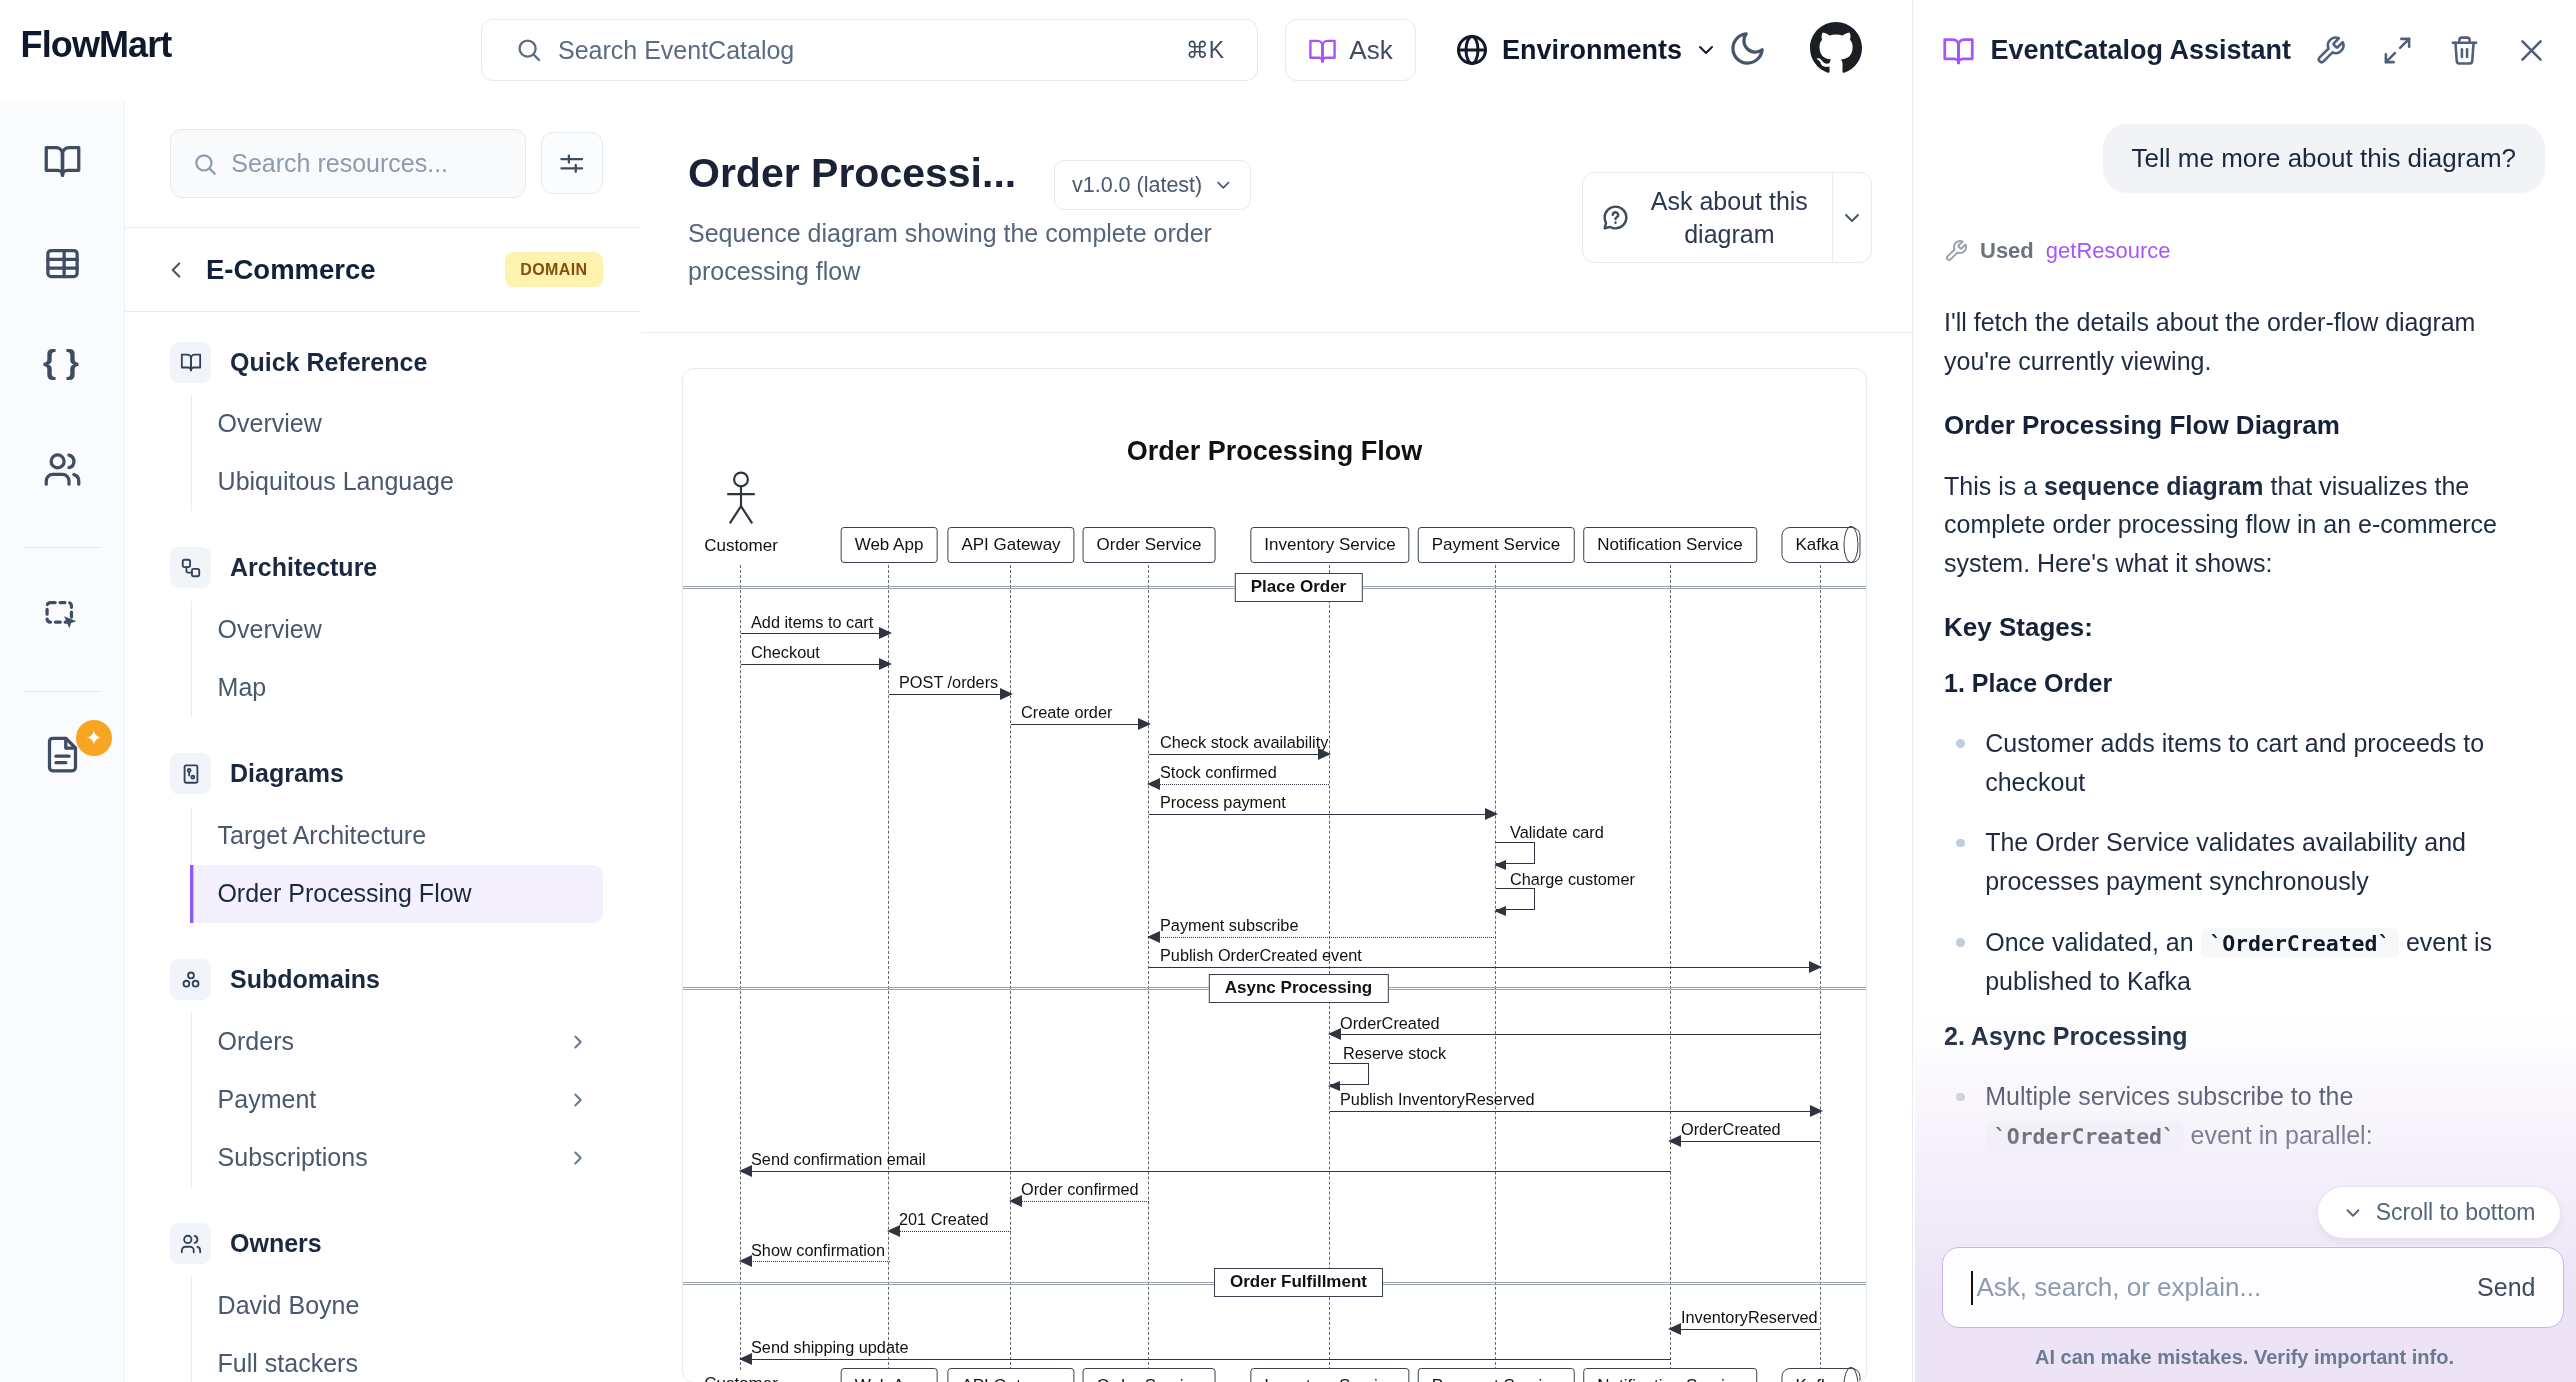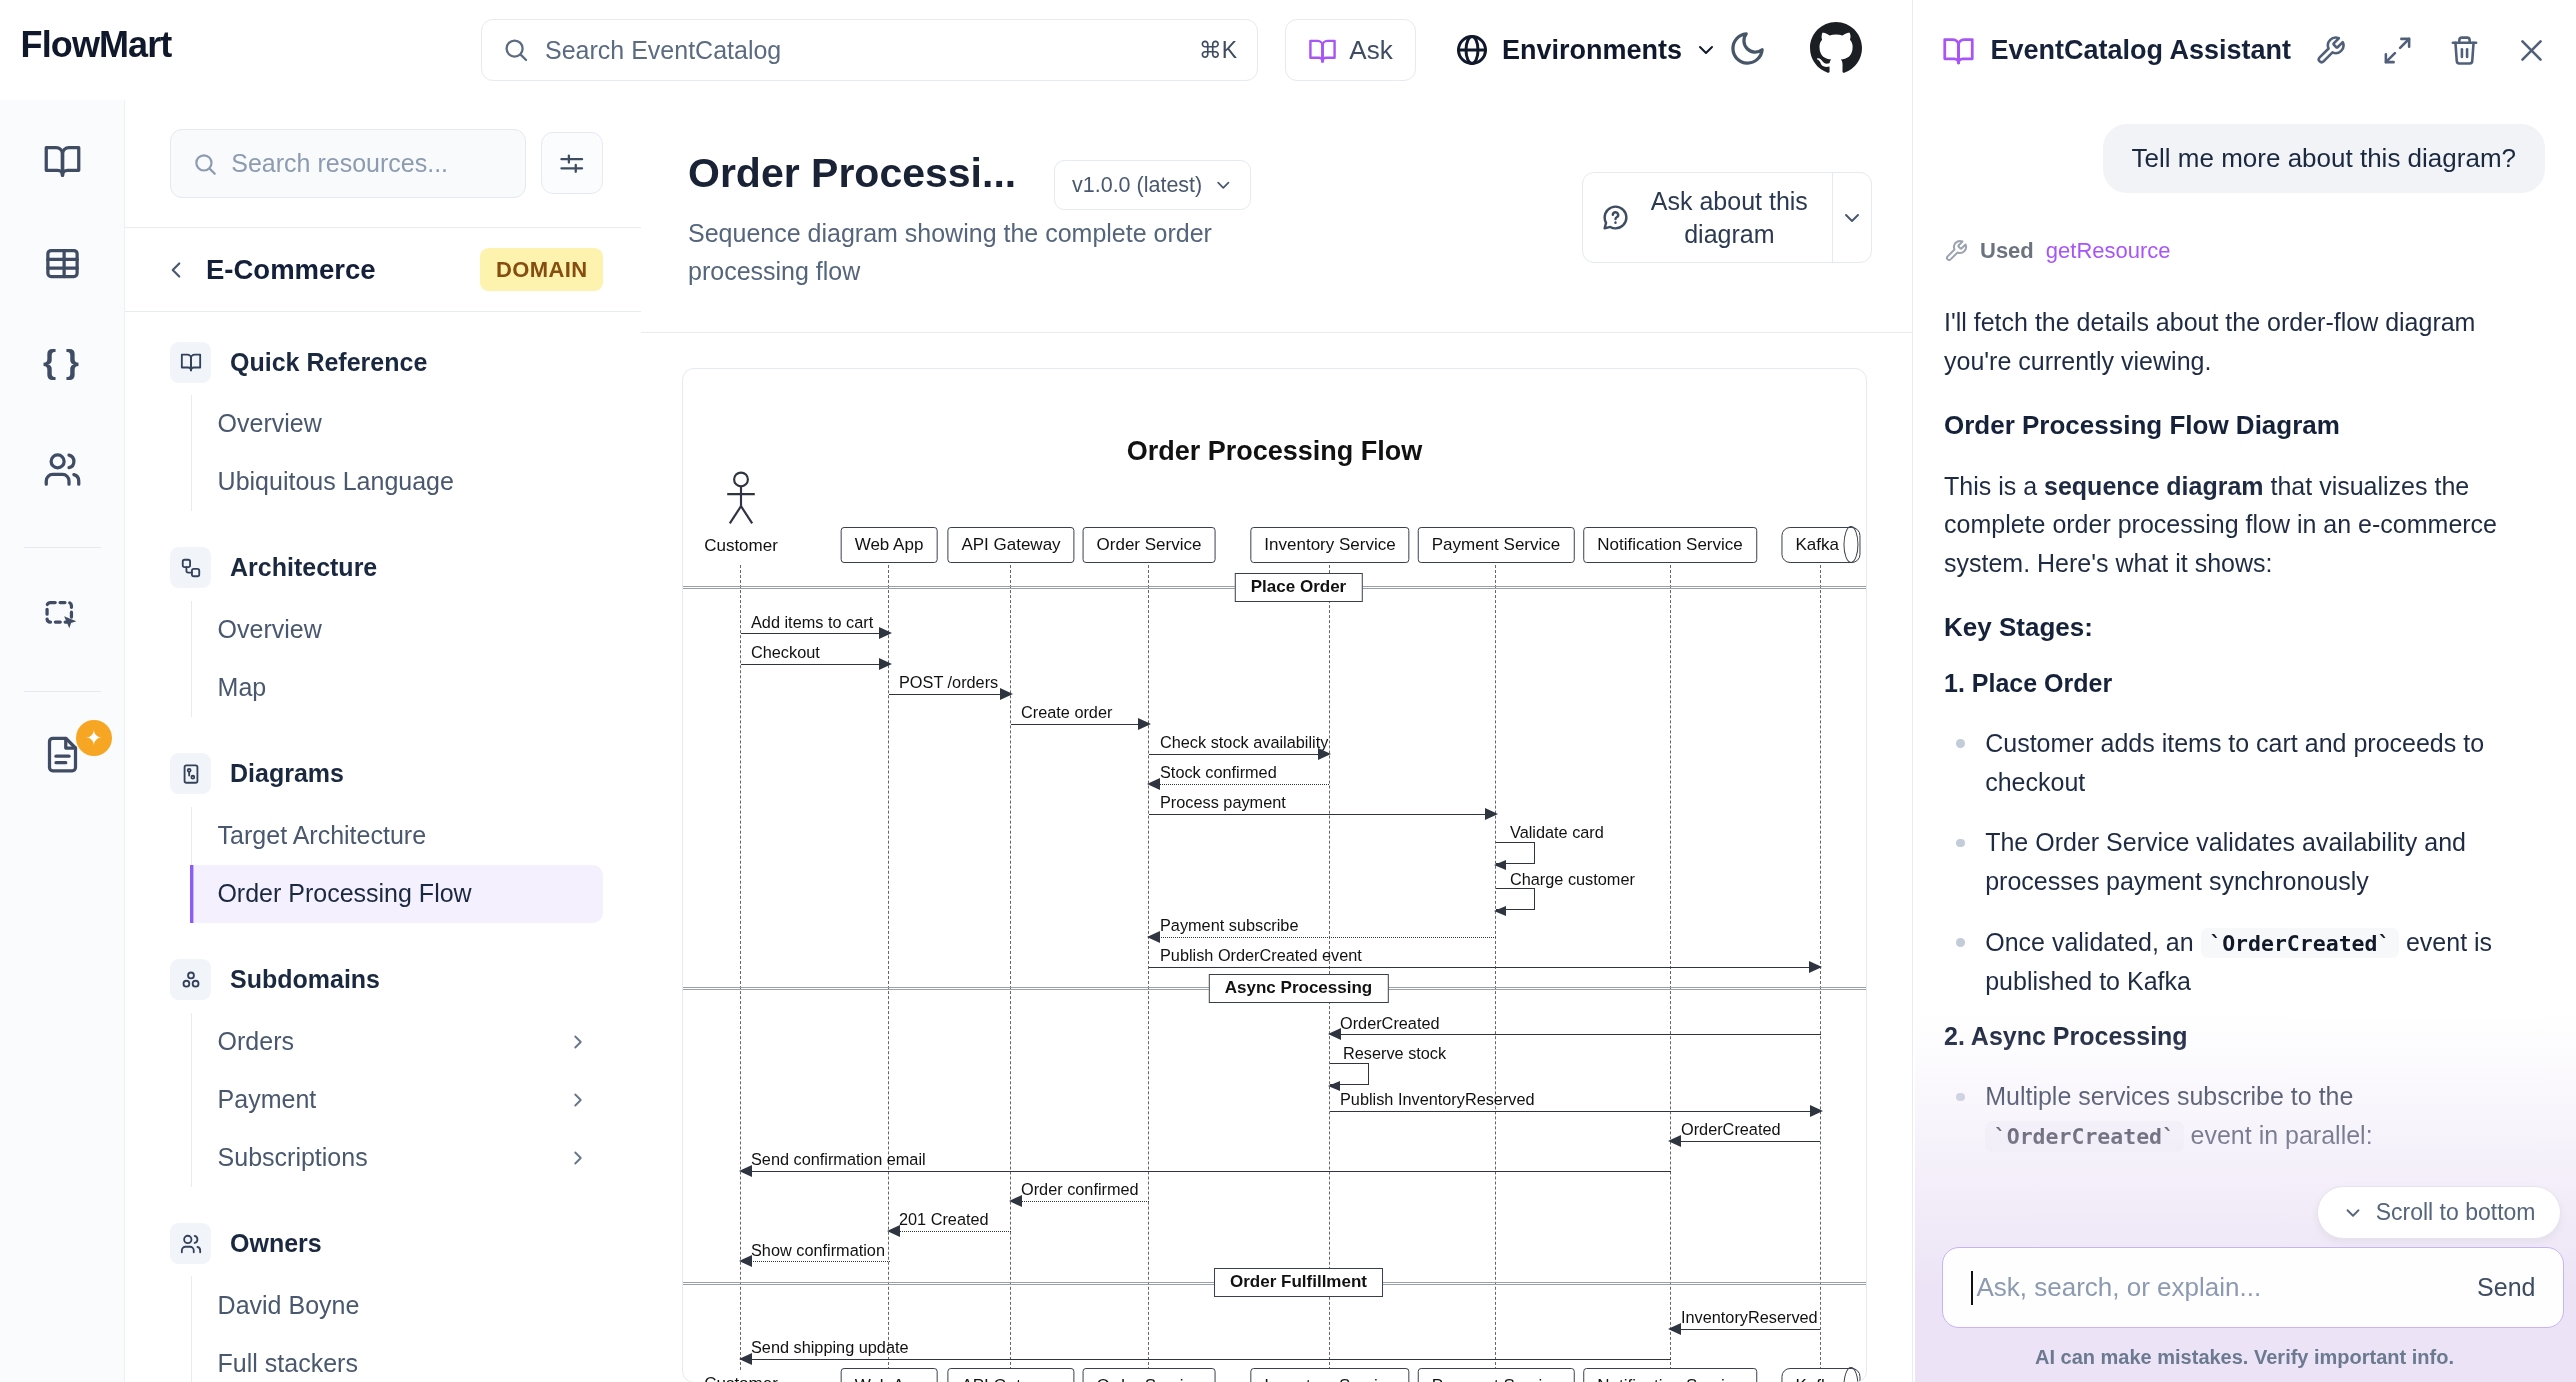--- a/index.html
+++ b/index.html
@@ -4,21 +4,21 @@
 <style>
   * { margin:0; padding:0; box-sizing:border-box; }
   html,body { width:2576px; height:1382px; overflow:hidden; }
   body { font-family:"Liberation Sans", sans-serif; background:#fff; color:#1e293b; position:relative; }
   svg { display:block; }
   .ic { stroke:currentColor; fill:none; stroke-width:2; stroke-linecap:round; stroke-linejoin:round; }
 
   
   #app-header { position:absolute; left:0; top:0; width:1912px; height:100px; background:#fff; }
   .logo { position:absolute; left:20.6px; top:24px; font-size:36px; font-weight:800; color:#10182b; letter-spacing:-0.9px; }
-  .top-search { position:absolute; left:481px; top:19px; width:777px; height:62px; border:1.7px solid #e5e9f0; border-radius:12px; display:flex; align-items:center; padding:0 20px; gap:15.5px; color:#5b6b81; background:#fff; }
+  .top-search { position:absolute; left:481px; top:19px; width:777px; height:62px; border:1.7px solid #e5e9f0; border-radius:12px; display:flex; align-items:center; padding:0 33px; gap:15.5px; color:#5b6b81; background:#fff; }
   .top-search .ph { font-size:25px; color:#5b6b81; flex:1; }
   .top-search .kbd { font-size:23px; color:#3e4c61; }
   .ask-btn { position:absolute; left:1285px; top:19px; height:62px; width:131px; border:1.7px solid #e5e9f0; border-radius:12px; display:flex; align-items:center; justify-content:center; gap:12px; font-size:26px; color:#3e4c61; background:#fff; }
   .env { position:absolute; left:1454px; top:19px; height:62px; display:flex; align-items:center; gap:12px; font-size:27px; font-weight:600; color:#10182b; }
   .moon-btn { position:absolute; left:1728px; top:29px; color:#475569; }
   .gh-btn { position:absolute; left:1810px; top:22px; color:#1b1f23; }
 
   
   #icon-rail { position:absolute; left:0; top:100px; width:125px; height:1283px; background:#fafbfd; border-right:1.7px solid #edf0f4; }
   .rail-ic { position:absolute; left:43px; color:#3f4c63; }
@@ -27,21 +27,21 @@
 
   
   #sidebar { position:absolute; left:125px; top:100px; width:517px; height:1283px; background:#fff; border-right:1.7px solid #e8ecf1; }
   .sb-search-row { display:flex; gap:15.5px; padding:29px 38px 0 45px; }
   .sb-search { flex:1; height:69px; background:#f8fafc; border:1.7px solid #e5e9f0; border-radius:12px; display:flex; align-items:center; gap:13.7px; padding:0 20.6px; color:#8c9bb0; }
   .sb-search .ph { font-size:25px; color:#8c9bb0; }
   .sb-filter { width:62px; height:62px; margin-top:3.4px; border:1.7px solid #e5e9f0; border-radius:12px; background:#fbfcfe; display:flex; align-items:center; justify-content:center; color:#3e4c61; }
   .sb-div { border-top:1.7px solid #e8ecf1; margin-top:29px; }
   .domain-row { height:84px; display:flex; align-items:center; padding:0 38px 0 38px; gap:17px; border-bottom:1.7px solid #e8ecf1; }
   .domain-row .name { font-size:27.5px; font-weight:700; color:#14203a; flex:1; }
-  .badge-domain { font-size:22px; font-weight:700; letter-spacing:0.4px; color:#854d0e; background:#fdf3ae; border-radius:8.6px; padding:8.6px 15.5px; }
+  .badge-domain { font-size:16px; font-weight:700; letter-spacing:0.4px; color:#854d0e; background:#fdf3ae; border-radius:8.6px; padding:8.6px 15.5px; }
   .nav { padding:24px 38px 0 45px; }
   .group { margin-bottom:31px; }
   .g-header { display:flex; align-items:center; gap:19px; height:52px; margin-bottom:6.9px; }
   .g-chip { width:41px; height:41px; background:#f1f5f9; border-radius:8.6px; display:flex; align-items:center; justify-content:center; color:#33415b; }
   .g-label { font-size:25px; font-weight:700; color:#1b2940; }
   .g-items { margin-left:20.6px; border-left:1.7px solid #e8ecf1; }
   .item { position:relative; height:58px; display:flex; align-items:center; padding-left:26px; padding-right:13.7px; font-size:25px; color:#49586e; cursor:pointer; }
   .item .chev { margin-left:auto; color:#64748b; }
   .item.active { background:#f4f0fe; color:#1b2940; border-radius:0 10.3px 10.3px 0; box-shadow:inset 3.4px 0 0 #8b5cf6; margin-left:-1.7px; padding-left:27.5px; }
 

